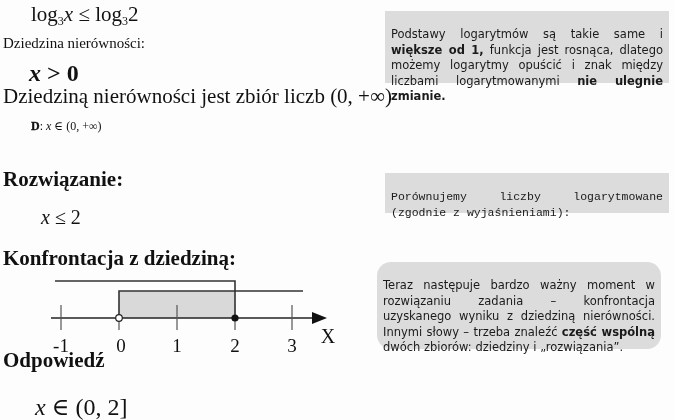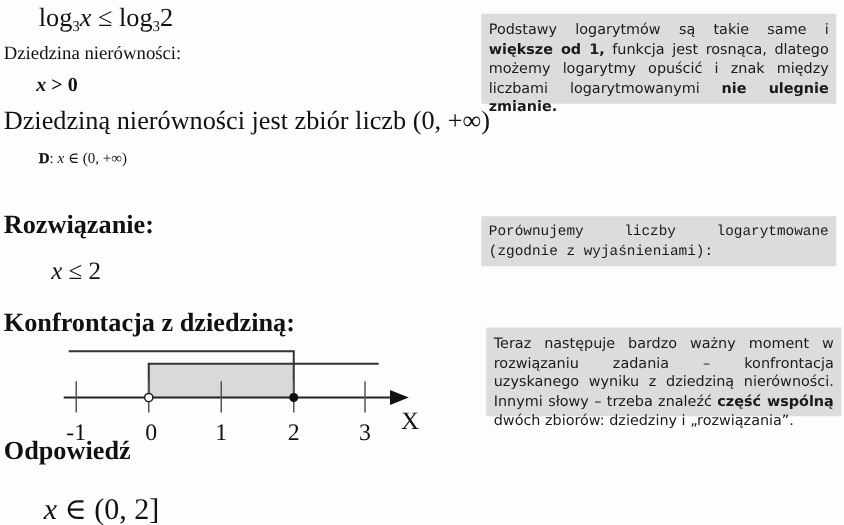--- a/index.html
+++ b/index.html
@@ -7,38 +7,38 @@
     width:675px; height:420px; background:#fdfdfd; position:relative; overflow:hidden;
     font-family: "Liberation Serif", "DejaVu Serif", serif; color:#111;
   }
   .abs { position:absolute; white-space:nowrap; }
   .serif { font-family: "Liberation Serif", "DejaVu Serif", serif; font-size:20px; }
   .head { font-family: "Liberation Serif", "DejaVu Serif", serif; font-size:21px; font-weight:bold; }
   .ital { font-style:italic; }
   .note {
     position:absolute; background:#dcdcdc;
     font-family: "DejaVu Sans", "Liberation Sans", sans-serif; font-size:11.5px; line-height:15.5px;
-    color:#1a1a1a; padding:5px 6px 4px 6px; box-sizing:border-box; text-align:justify;
+    color:#1a1a1a; padding:16px 6px 4px 6px; box-sizing:border-box; text-align:justify;
   }
   .note b { font-weight:bold; }
   sub { font-size:12px; vertical-align:-4px; }
   svg text { font-family: "Liberation Serif", "DejaVu Serif", serif; font-size:19px; fill:#111; }
 </style>
 </head>
 <body>
 
 <div class="abs serif" style="left:31px; top:2px; font-size:21px;">
   <span>log</span><sub>3</sub><span class="ital">x</span>
   <span>≤</span>
   <span>log</span><sub>3</sub><span>2</span>
 </div>
 
 <div class="abs serif" style="left:3px; top:35px; font-size:15px;">Dziedzina nierówności:</div>
 
-<div class="abs serif" style="left:29px; top:60px; font-size:16px; font-weight:bold;">
+<div class="abs serif" style="left:29px; top:60px; font-size:24px; font-weight:bold;">
   <span class="ital">x</span><span> &gt; 0</span>
 </div>
 
 <div class="abs serif" style="left:3px; top:84px; font-size:21px;">Dziedziną nierówności jest zbiór liczb (0, +∞)</div>
 
 <div class="abs serif" style="left:31px; top:119px; font-size:12px;">
   <span style="font-weight:bold; -webkit-text-stroke:0.3px #111;">D</span><span>:</span>
   <span class="ital">x</span><span> ∈ (0, +∞)</span>
 </div>
 
@@ -80,15 +80,15 @@
 </div>
 
 <div class="note" style="left:385px; top:11px; width:284px; height:72px;">
   <span>Podstawy logarytmów są takie same i </span><b>większe od 1,</b><span> funkcja jest rosnąca, dlatego możemy logarytmy opuścić i znak między liczbami logarytmowanymi </span><b>nie ulegnie zmianie.</b>
 </div>
 
 <div class="note" style="left:385px; top:173px; width:284px; height:40px;font-family:Liberation Mono, monospace;">
   <span>Porównujemy liczby logarytmowane (zgodnie z wyjaśnieniami):</span>
 </div>
 
-<div class="note" style="left:389px; top:262px; width:284px; height:71px;">
+<div class="note" style="left:377px; top:262px; width:284px; height:87px;border-radius:14px;">
   <span>Teraz następuje bardzo ważny moment w rozwiązaniu zadania – konfrontacja uzyskanego wyniku z dziedziną nierówności. Innymi słowy – trzeba znaleźć </span><b>część wspólną</b><span> dwóch zbiorów: dziedziny i „rozwiązania”.</span>
 </div>
 
 </body></html>

